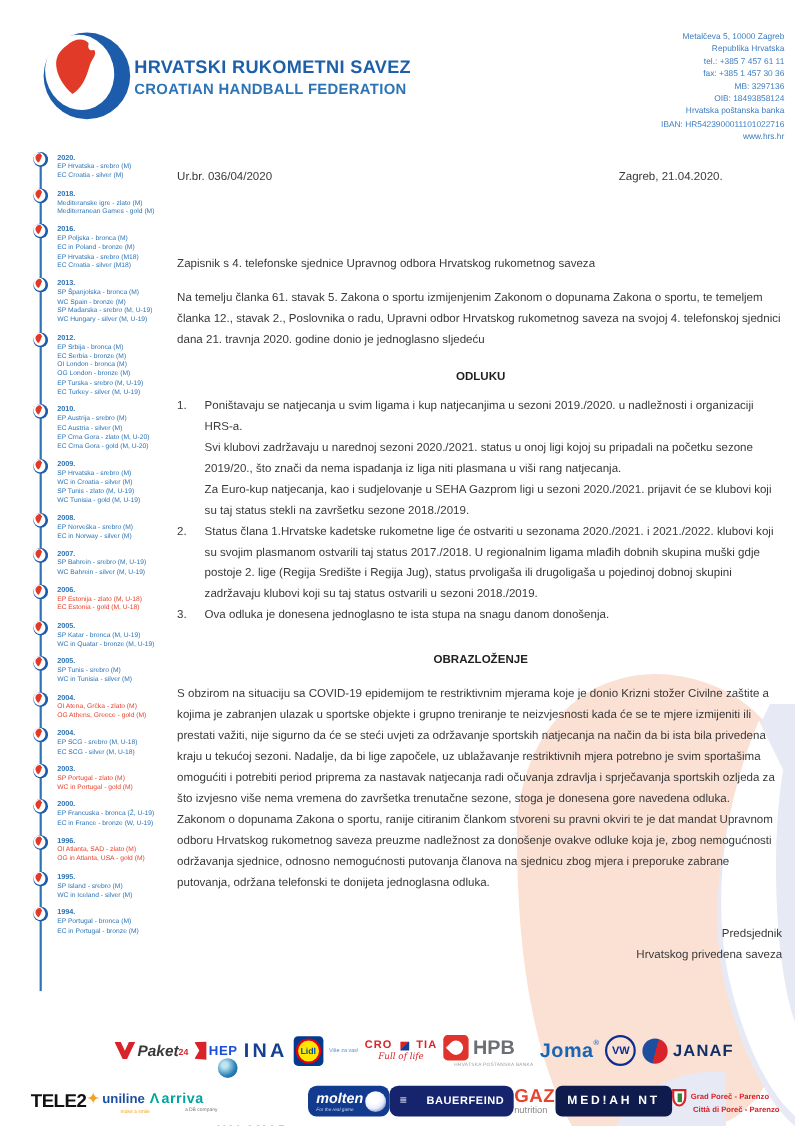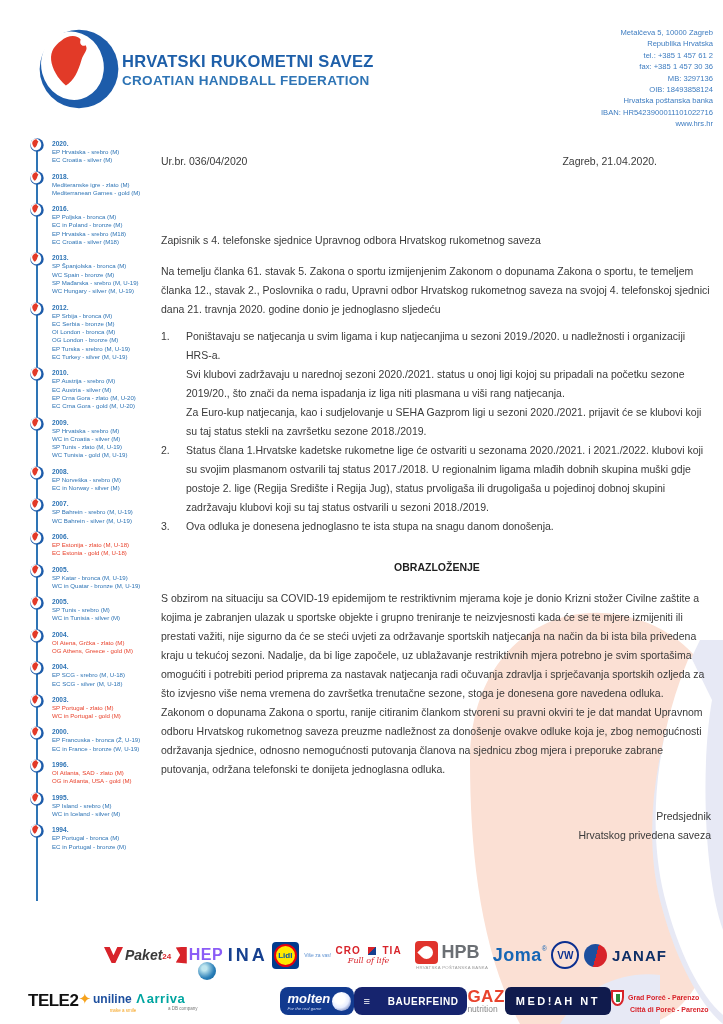--- a/index.html
+++ b/index.html
@@ -49,41 +49,41 @@
   .spon-ic { display:inline-block; }
   .spon-tag { display:inline-block; }
   
   .ic-paket24 { width:19px; height:16px; background:#d8232a; margin-right:2px;
     clip-path:polygon(0 0,30% 0,50% 52%,70% 0,100% 0,60% 100%,40% 100%); }
   .logo-paket24 .spon-label { font-style:italic; font-weight:bold; color:#3a3a3a; font-size:14px; }
   .logo-paket24 .spon-suffix { color:#d8232a; font-size:8px; font-weight:bold; align-self:flex-end; margin-bottom:2px; }
   
   .ic-hep { width:11px; height:17px; background:#d8232a; margin-right:2px;
     clip-path:polygon(0 6%,100% 0,100% 100%,0 94%,40% 50%); }
-  .logo-hep .spon-label { color:#8b5cf6; font-weight:800; font-size:16px; letter-spacing:.5px; }
+  .logo-hep .spon-label { color:#1d4ed8; font-weight:800; font-size:12px; letter-spacing:.5px; }
   
   .logo-ina .spon-label { color:#16408f; font-weight:800; font-size:18px; letter-spacing:3px; }
   
   .logo-lidl { position:relative; }
   .ic-lidl { width:27px; height:27px; background:#003b8e; border-radius:4px; position:relative; }
   .ic-lidl::after { content:""; position:absolute; left:2px; top:2px; right:2px; bottom:2px;
     background:#ffe800; border:2.5px solid #e3000f; border-radius:50%; }
   .logo-lidl .spon-label { position:absolute; left:6px; top:9px; width:27px; text-align:left;
     font-size:8px; font-weight:800; color:#0050aa; z-index:2; }
   .logo-lidl .spon-tag { font-size:5px; color:#5b8fd0; margin-left:5px; }
   
   .logo-croatia { flex-wrap:wrap; width:66px; justify-content:space-between; }
   .ic-croatia { order:2; width:8px; height:8px; margin:0 1px;
     background:linear-gradient(135deg,#d8232a 50%,#16408f 50%); }
   .logo-croatia .spon-label { order:1; color:#d8232a; font-weight:800; font-size:10px; letter-spacing:1px; }
   .logo-croatia .spon-suffix { order:3; color:#d8232a; font-weight:800; font-size:10px; letter-spacing:1px; }
   .logo-croatia .spon-tag { order:4; width:100%; text-align:center; font-size:8px; color:#d8232a;
     font-style:italic; font-family:"DejaVu Serif", serif; }
   
-  .logo-hpb { flex-wrap:wrap; width:82px;justify-content:center; }
+  .logo-hpb { flex-wrap:wrap; width:82px; }
   .ic-hpb { width:23px; height:23px; background:#e0332c; border-radius:4px; position:relative; margin-right:4px; }
   .ic-hpb::after { content:""; position:absolute; left:5px; top:5px; width:13px; height:13px;
     background:#fff; border-radius:50% 50% 50% 0; transform:rotate(45deg); }
   .logo-hpb .spon-label { color:#6b6f74; font-weight:700; font-size:18px; }
   .logo-hpb .spon-tag { width:100%; font-size:4.3px; color:#9a9a9a; letter-spacing:.3px; text-align:right; margin-top:1px; }
   
   .logo-joma .spon-label { color:#1766b5; font-weight:800; font-size:18px; letter-spacing:.5px; }
   .logo-joma .spon-suffix { color:#1766b5; font-size:7px; align-self:flex-start; }
   
   .ic-vw { width:28px; height:28px; border:2.5px solid #0b2f90; border-radius:50%; color:#0b2f90;
@@ -152,21 +152,21 @@
         <ellipse cx="42" cy="46" rx="38" ry="42" fill="#ffffff" transform="rotate(-15 42 46)"></ellipse>
         <path d="M28 16 C36 8 48 8 52 14 C50 20 54 23 58 21 C62 27 55 31 53 39 C49 53 44 64 34 70 C24 62 17 49 16 39 C15 28 21 21 28 16 Z" fill="#e23a28"></path>
       </svg></div>
   <div class="header-titles">
     <div class="org-hr">HRVATSKI RUKOMETNI SAVEZ</div>
     <div class="org-en">CROATIAN HANDBALL FEDERATION</div>
   </div>
   <div class="header-address">
       <div class="addr-line">Metalčeva 5, 10000 Zagreb</div>
       <div class="addr-line">Republika Hrvatska</div>
-      <div class="addr-line">tel.: +385 1 457 61 2</div>
+      <div class="addr-line">tel.: +385 7 457 61 11</div>
       <div class="addr-line">fax: +385 1 457 30 36</div>
       <div class="addr-line">MB: 3297136</div>
       <div class="addr-line">OIB: 18493858124</div>
       <div class="addr-line">Hrvatska poštanska banka</div>
       <div class="addr-line">IBAN: HR5423900011101022716</div>
       <div class="addr-line">www.hrs.hr</div>
     </div>
 
   <div class="sidebar">
     <div class="tl-rule"></div>
@@ -414,20 +414,21 @@
       </div>
   </div>
 
   <div class="main">
     <div class="meta">
       <span>Ur.br. 036/04/2020</span>
       <span class="date">Zagreb, 21.04.2020.</span>
     </div>
     <p class="subject">Zapisnik s 4. telefonske sjednice Upravnog odbora Hrvatskog rukometnog saveza</p>
     <p class="intro">Na temelju članka 61. stavak 5. Zakona o sportu izmijenjenim Zakonom o dopunama Zakona o sportu, te temeljem članka 12., stavak 2., Poslovnika o radu, Upravni odbor Hrvatskog rukometnog saveza na svojoj 4. telefonskoj sjednici dana 21. travnja 2020. godine donio je jednoglasno sljedeću</p>
+    <p class="center-head">ODLUKU</p>
     <div class="dlist" id="dlist">
         <div class="li">
           <span class="num">1.</span>
           <div class="li-body">
             <p>Poništavaju se natjecanja u svim ligama i kup natjecanjima u sezoni 2019./2020. u nadležnosti i organizaciji HRS-a.</p>
             <p>Svi klubovi zadržavaju u narednoj sezoni 2020./2021. status u onoj ligi kojoj su pripadali na početku sezone 2019/20., što znači da nema ispadanja iz liga niti plasmana u viši rang natjecanja.</p>
             <p>Za Euro-kup natjecanja, kao i sudjelovanje u SEHA Gazprom ligi u sezoni 2020./2021. prijavit će se klubovi koji su taj status stekli na završetku sezone 2018./2019.</p>
           </div>
         </div>
         <div class="li">

